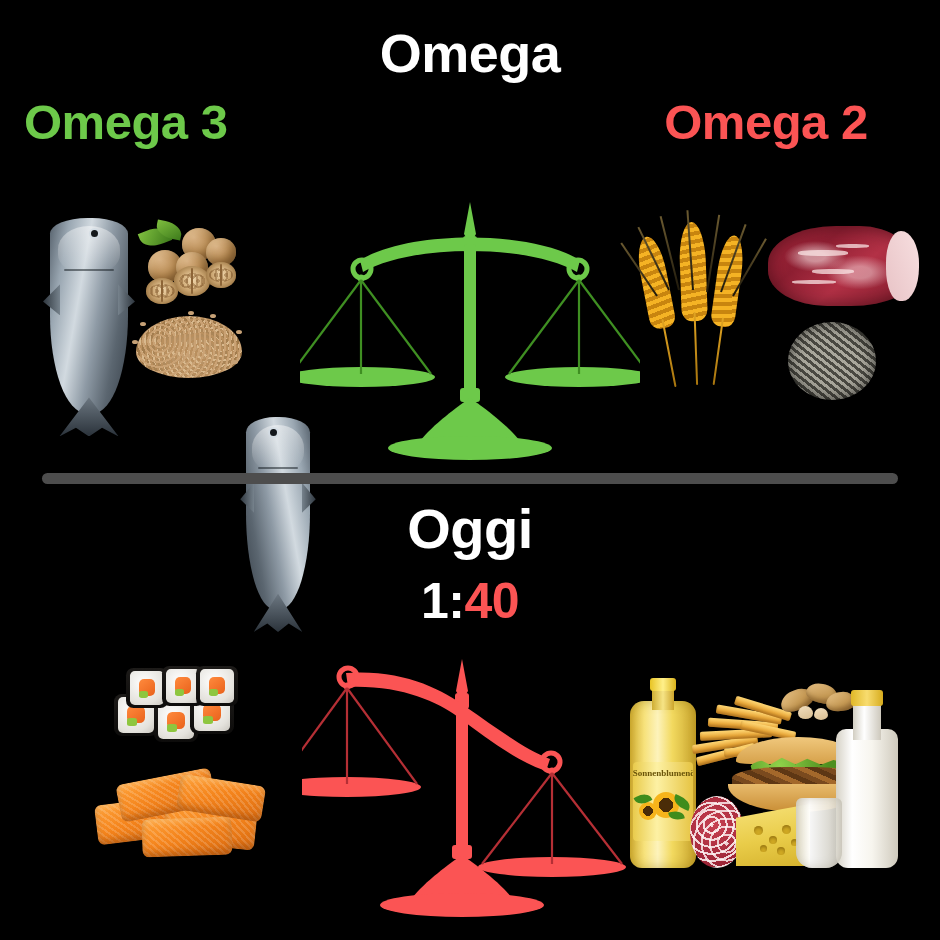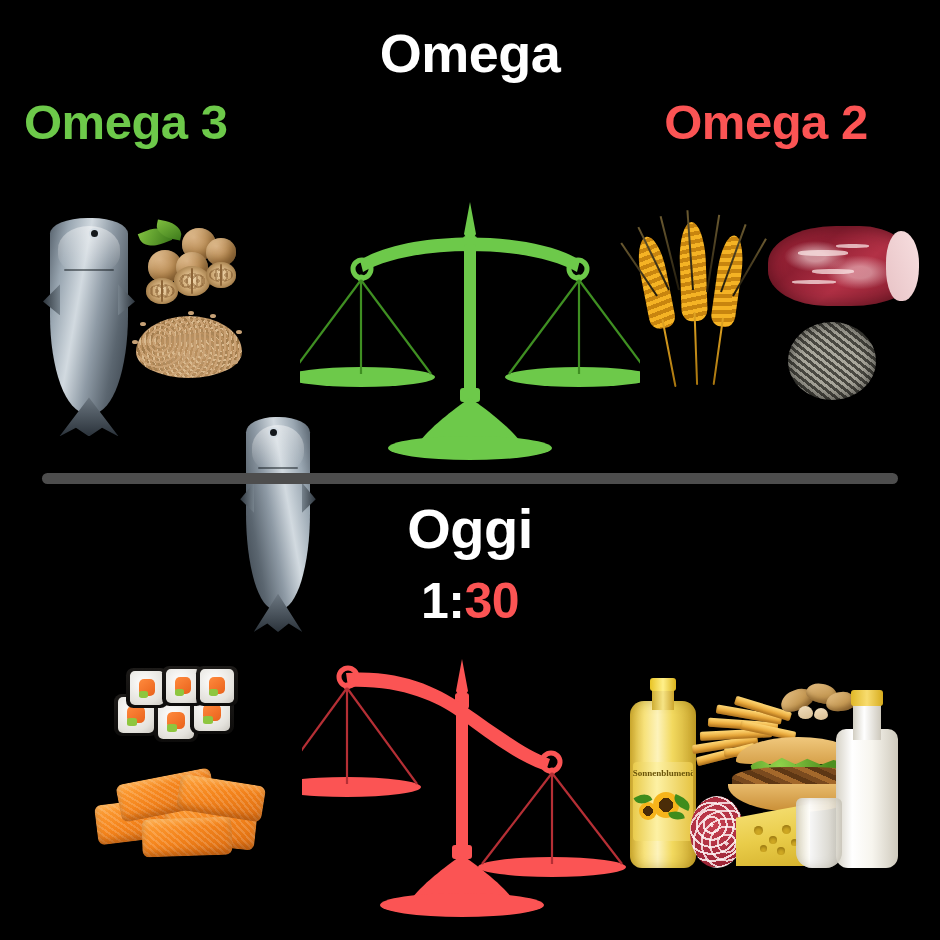--- a/index.html
+++ b/index.html
@@ -406,21 +406,21 @@
       <span class="marb" style="left:16%;top:68%;width:30%;height:5%;"></span>
     </div>
 
     <div class="fi sunseeds" style="left:148px;top:112px;width:88px;height:78px;"></div>
   </div>
 
   <div id="divider"></div>
 
   <div class="txt" id="title-oggi">Oggi</div>
 
-  <div class="txt" id="ratio-oggi"><span class="c-white">1:</span><span class="c-red">30</span></div>
+  <div class="txt" id="ratio-oggi"><span class="c-white">1:</span><span class="c-red">40</span></div>
 
   <div class="foodgroup" style="left:92px;top:662px;width:230px;height:220px;">
 
     <div class="fi" style="left:22px;top:6px;width:120px;height:82px;">
       <span class="maki" style="left:0px;top:26px;width:44px;height:42px;">
         <span class="rice"></span>
           <span class="fill"></span>
           <span class="grn"></span>
       </span>
       <span class="maki" style="left:40px;top:32px;width:44px;height:42px;">

